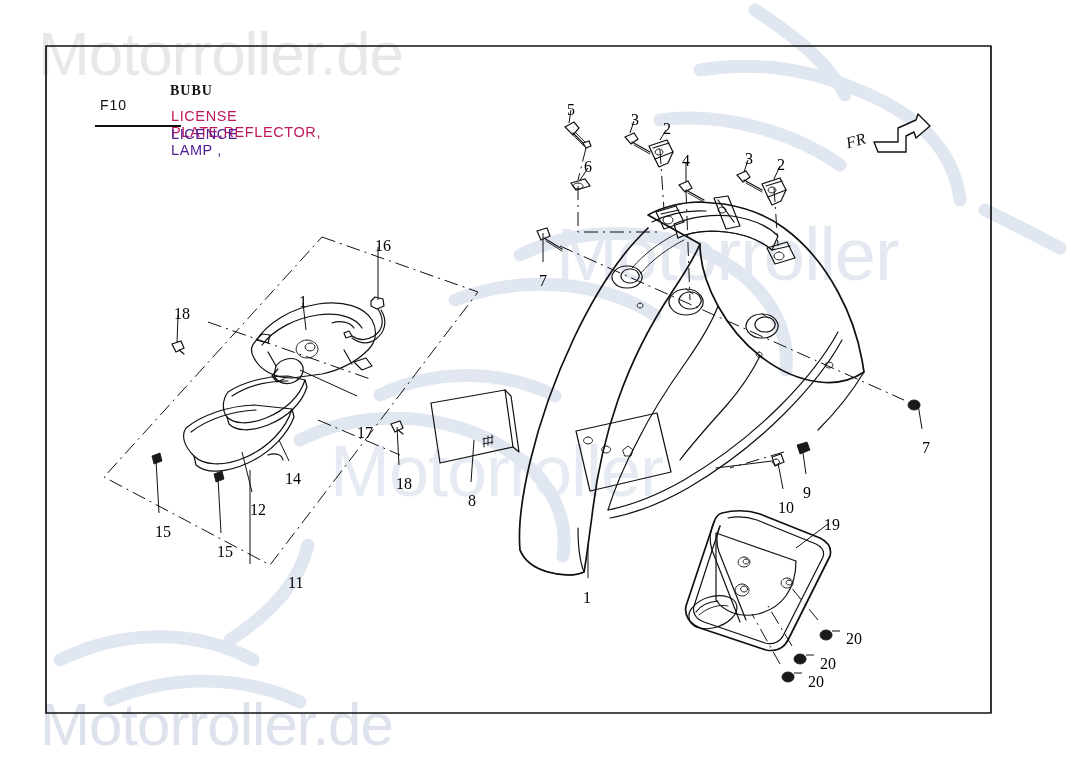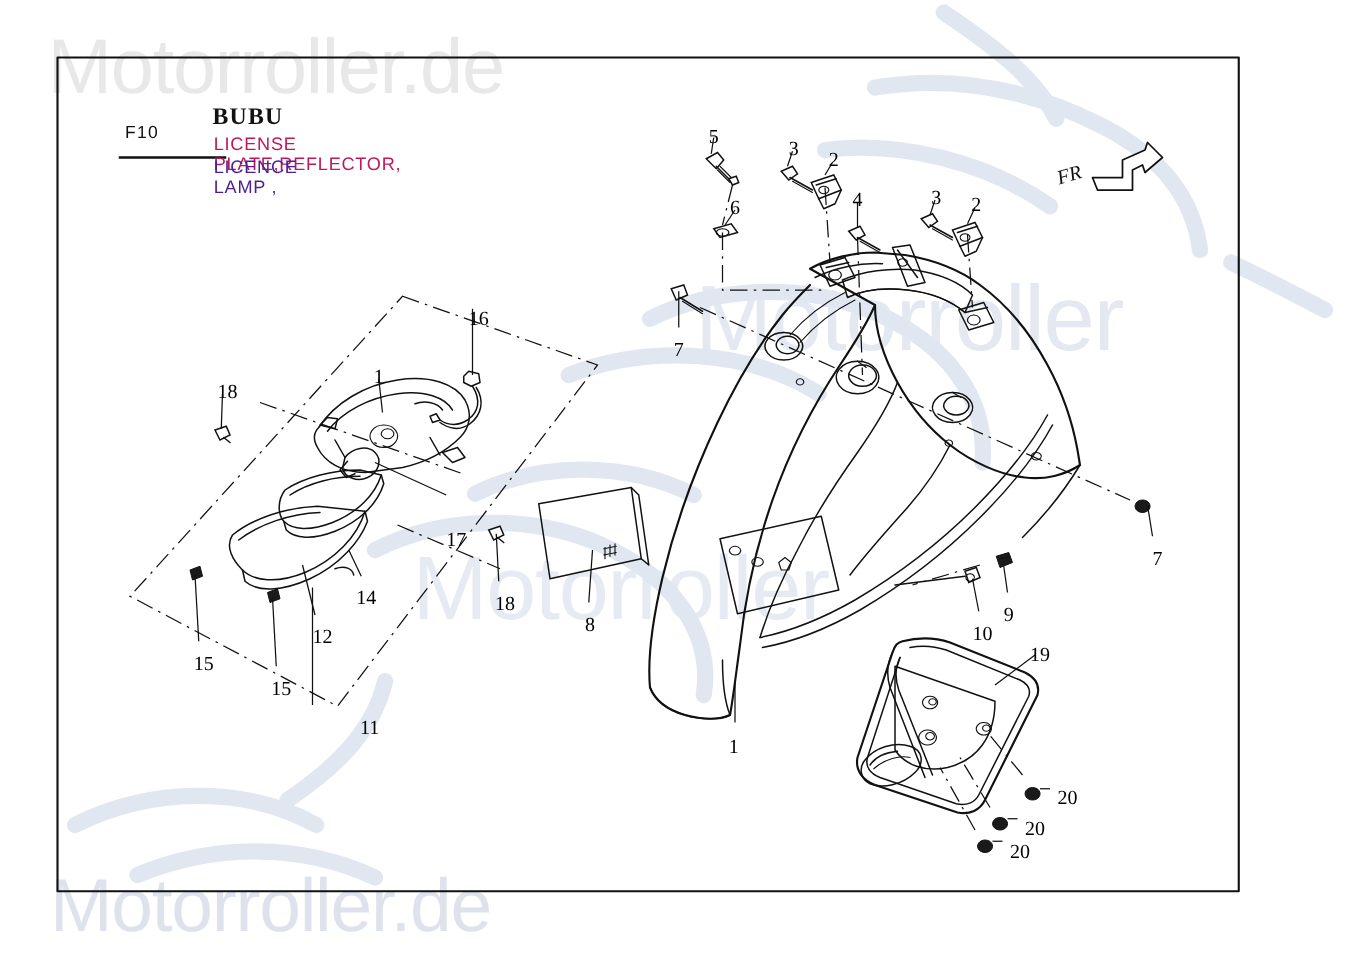--- a/index.html
+++ b/index.html
@@ -10,21 +10,21 @@
   .wm{position:absolute;font-family:"Liberation Sans",sans-serif;
       font-weight:400;letter-spacing:-1px;user-select:none;white-space:nowrap;}
   #wm-top{left:38px;top:18px;font-size:62px;color:#e8e8e8;}
   #wm-bottom{left:40px;top:690px;font-size:60px;color:#dde2ec;}
   #wm-mid{left:556px;top:212px;font-size:74px;color:#e3e8f1;}
   #wm-low{left:330px;top:430px;font-size:72px;color:#e6eaf2;}
   .title-block{position:absolute;left:100px;top:83px;}
   .t-f10{position:absolute;left:0;top:14px;font-size:14px;
          font-family:"Liberation Sans",sans-serif;color:#111;letter-spacing:1px;}
   .t-f10-rule{position:absolute;left:-5px;top:42px;width:86px;height:2px;background:#111;}
-  .t-bubu{position:absolute;left:70px;top:0px;font-size:19px;font-weight:bold;
+  .t-bubu{position:absolute;left:70px;top:0px;font-size:14px;font-weight:bold;
           font-family:"Liberation Serif",serif;letter-spacing:1px;color:#111;}
   .t-l1{position:absolute;left:71px;top:25px;font-size:14.5px;letter-spacing:.6px;color:#be185d;}
   .t-l2{position:absolute;left:71px;top:43px;font-size:14.5px;letter-spacing:.6px;color:#4c1d95;}
   .cal{position:absolute;font-size:16px;font-family:"Liberation Serif",serif;
        color:#000;user-select:none;}
   .fr{position:absolute;left:846px;top:132px;font-size:16px;
       font-family:"Liberation Serif",serif;font-style:italic;
       transform:rotate(-16deg);}
 </style>
 </head>
@@ -349,21 +349,21 @@
       <div class="cal" style="left: 922px; top: 439px;">7</div>
       <div class="cal" style="left: 468px; top: 492px;">8</div>
       <div class="cal" style="left: 803px; top: 484px;">9</div>
       <div class="cal" style="left: 778px; top: 499px;">10</div>
       <div class="cal" style="left: 246px; top: 574px; margin-left: 42px;">11</div>
       <div class="cal" style="left: 250px; top: 501px;">12</div>
       <div class="cal" style="left: 299px; top: 293px;">1</div>
       <div class="cal" style="left: 285px; top: 470px;">14</div>
       <div class="cal" style="left: 155px; top: 523px;">15</div>
       <div class="cal" style="left: 217px; top: 543px;">15</div>
-      <div class="cal" style="left: 375px; top: 247px;">16</div>
+      <div class="cal" style="left: 375px; top: 237px;">16</div>
       <div class="cal" style="left: 357px; top: 424px;">17</div>
       <div class="cal" style="left: 174px; top: 305px;">18</div>
       <div class="cal" style="left: 396px; top: 475px;">18</div>
       <div class="cal" style="left: 824px; top: 516px;">19</div>
       <div class="cal" style="left: 846px; top: 630px;">20</div>
       <div class="cal" style="left: 820px; top: 655px;">20</div>
       <div class="cal" style="left: 808px; top: 673px;">20</div>
     </div>
 
 </div>

